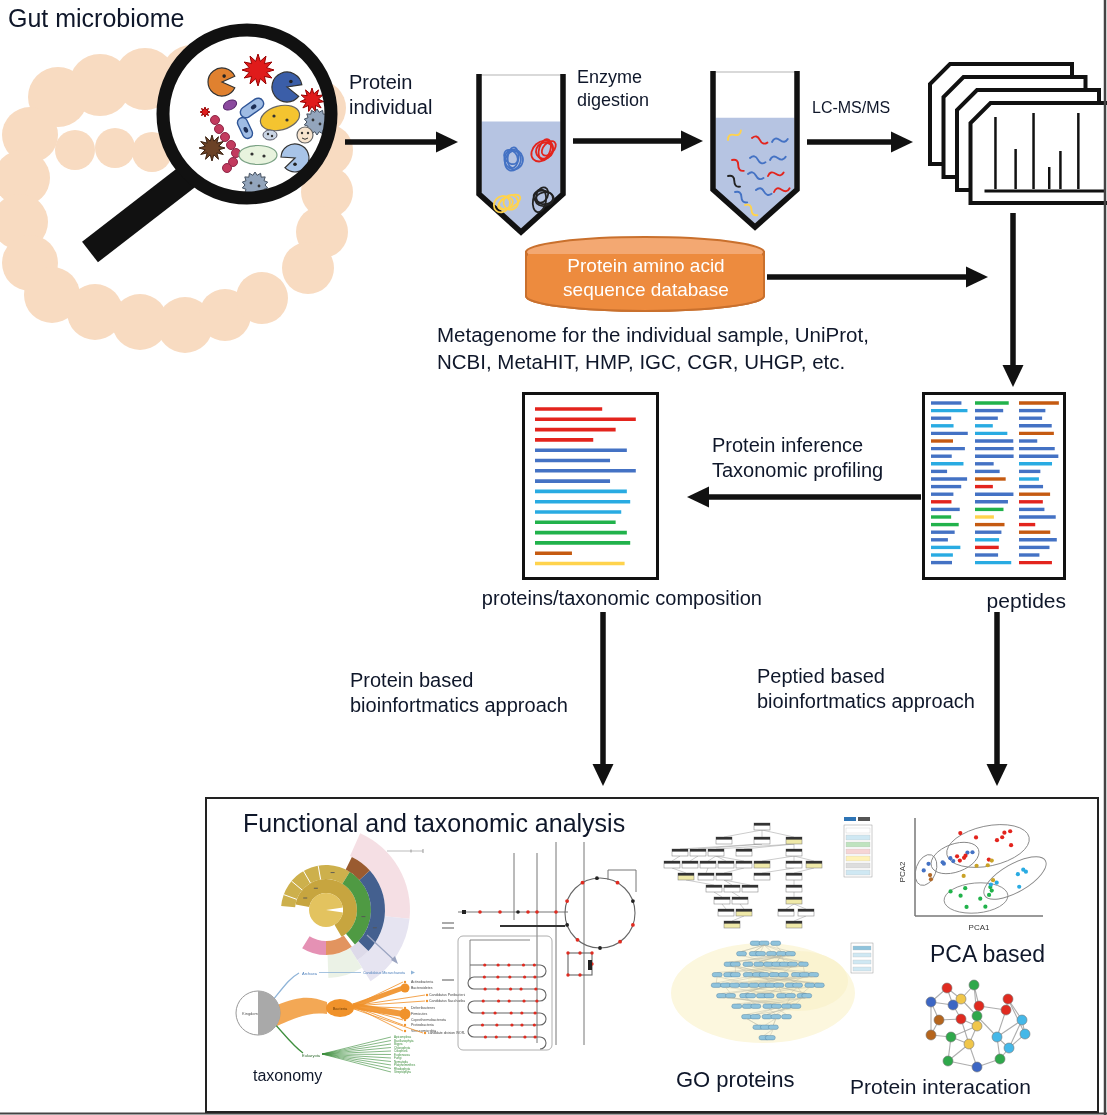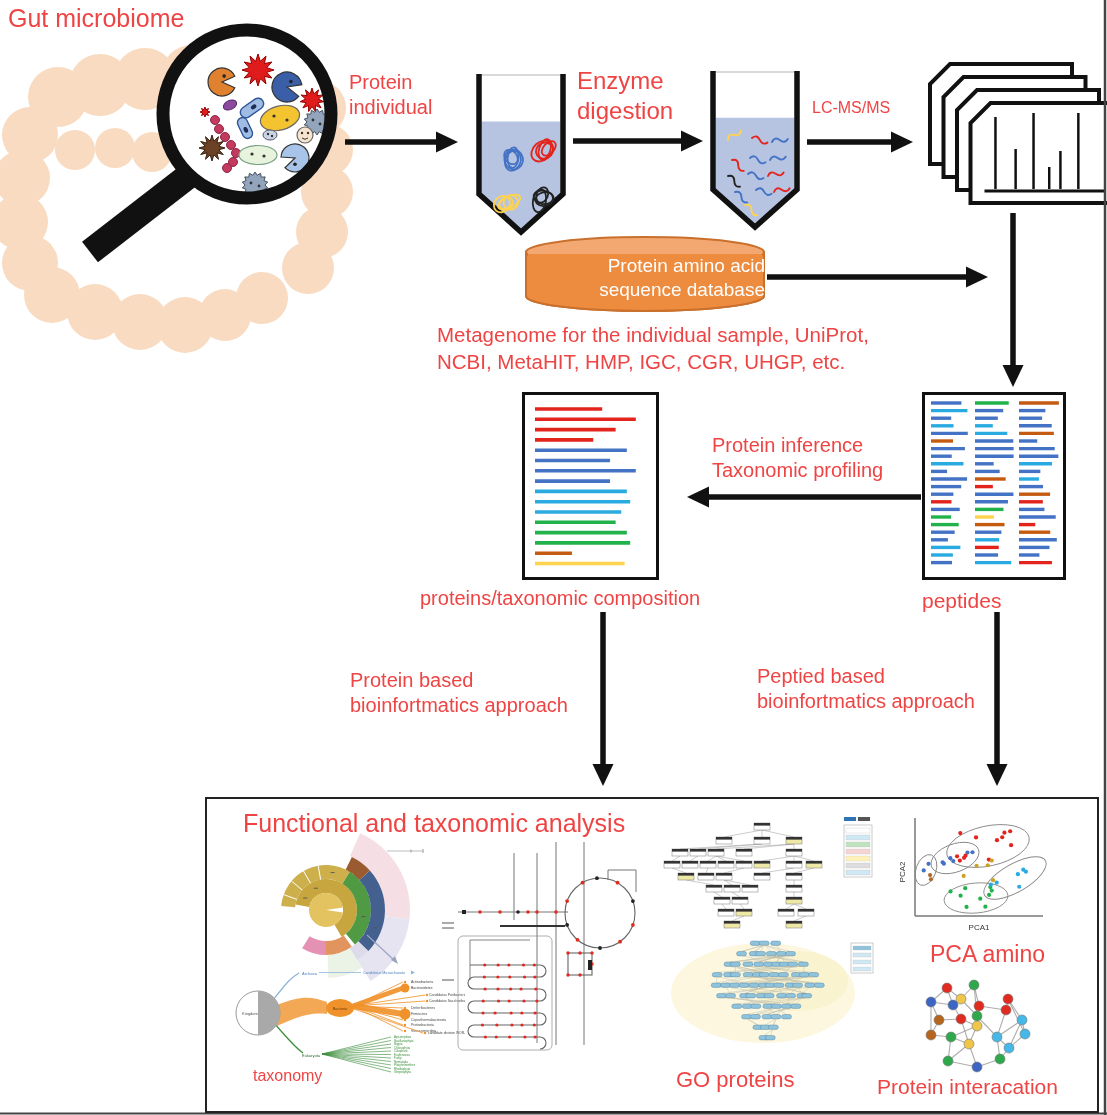--- a/index.html
+++ b/index.html
@@ -1,18 +1,18 @@
 <!DOCTYPE html>
 <html><head>
 <meta charset="utf-8">
 <style>
   html,body{margin:0;padding:0;background:#fff}
   #canvas{position:relative;width:1107px;height:1115px;background:#ffffff;
     font-family:"Liberation Sans",sans-serif;color:#1a1a1a;overflow:hidden}
-  .txt{position:absolute;white-space:pre-line;line-height:1.27;color:#ef4444}
+  .txt{position:absolute;white-space:pre-line;line-height:1.27;color:#0f172a}
   .lsvg{position:absolute;left:0;top:0}
   #bg{position:absolute;left:0;top:0}
   .pbox{position:absolute;background:#fff;border:3.5px solid #111;box-sizing:border-box}
   #panel-box{position:absolute;border:2.5px solid #222;background:#fff;box-sizing:border-box}
 </style>
 </head>
 <body>
 
 <div id="canvas">
 
@@ -172,31 +172,31 @@
       </g>
       <g>
         <line x1="1105" y1="0" x2="1105" y2="1115" stroke="#444" stroke-width="2.5" opacity="1"></line>
         <line x1="0" y1="1113.5" x2="1107" y2="1113.5" stroke="#444" stroke-width="2" opacity="1"></line>
       </g>
     </svg>
 
   <div class="txt" style="left:8px;top:3px;font-size:25px">Gut microbiome</div>
   <div class="txt" style="left:349px;top:70px;font-size:20px">Protein
 individual</div>
-  <div class="txt" style="left:577px;top:66px;font-size:24px">Enzyme
+  <div class="txt" style="left:577px;top:66px;font-size:18px">Enzyme
 digestion</div>
   <div class="txt" style="left:812px;top:98px;font-size:16px">LC-MS/MS</div>
-  <div class="txt" style="left:527px;top:254px;width:238px;text-align:right;font-size:19px;color:#fff">Protein amino acid
+  <div class="txt" style="left:527px;top:254px;width:238px;text-align:center;font-size:19px;color:#fff">Protein amino acid
 sequence database</div>
   <div class="txt" style="left:437px;top:321px;font-size:20.5px;line-height:1.32">Metagenome for the individual sample, UniProt,
 NCBI, MetaHIT, HMP, IGC, CGR, UHGP, etc.</div>
   <div class="txt" style="left:712px;top:433px;font-size:20px">Protein inference
 Taxonomic profiling</div>
-  <div class="txt" style="left:420px;top:586px;width:342px;text-align:left;font-size:20px">proteins/taxonomic composition</div>
-  <div class="txt" style="left:922px;top:588px;width:144px;text-align:left;font-size:21px">peptides</div>
+  <div class="txt" style="left:420px;top:586px;width:342px;text-align:right;font-size:20px">proteins/taxonomic composition</div>
+  <div class="txt" style="left:922px;top:588px;width:144px;text-align:right;font-size:21px">peptides</div>
   <div class="txt" style="left:350px;top:668px;font-size:20px">Protein based
 bioinfortmatics approach</div>
   <div class="txt" style="left:757px;top:664px;font-size:20px">Peptied based
 bioinfortmatics approach</div>
 
   <div class="pbox" style="left:522px;top:392px;width:137px;height:188px">
     <svg id="prot-svg" width="130" height="181">
         <line x1="10" y1="14" x2="77.2" y2="14" stroke="#E3241D" stroke-width="3.6" opacity="1"></line>
         <line x1="10" y1="24.3" x2="110.8" y2="24.3" stroke="#E3241D" stroke-width="3.6" opacity="1"></line>
         <line x1="10" y1="34.6" x2="90.64" y2="34.6" stroke="#E3241D" stroke-width="3.6" opacity="1"></line>
@@ -864,15 +864,15 @@
       <circle cx="79" cy="72" r="5" fill="#F0C64A" stroke="#777" stroke-width="0.6"></circle>
       <circle cx="119" cy="76" r="5" fill="#45B8E8" stroke="#777" stroke-width="0.6"></circle>
       <circle cx="87" cy="95" r="5" fill="#3C66C4" stroke="#777" stroke-width="0.6"></circle>
       <circle cx="58" cy="89" r="5" fill="#2FA84B" stroke="#777" stroke-width="0.6"></circle>
       <circle cx="110" cy="87" r="5" fill="#2FA84B" stroke="#777" stroke-width="0.6"></circle>
       <circle cx="135" cy="62" r="5" fill="#45B8E8" stroke="#777" stroke-width="0.6"></circle>
     </svg>
 
   <div class="txt" style="left:253px;top:1066px;font-size:16px">taxonomy</div>
   <div class="txt" style="left:676px;top:1066px;font-size:22px">GO proteins</div>
-  <div class="txt" style="left:930px;top:940px;font-size:23px">PCA amino</div>
-  <div class="txt" style="left:877px;top:1074px;font-size:21px">Protein interacation</div>
+  <div class="txt" style="left:930px;top:940px;font-size:23px">PCA based</div>
+  <div class="txt" style="left:850px;top:1074px;font-size:21px">Protein interacation</div>
 </div>
 
 </body></html>

